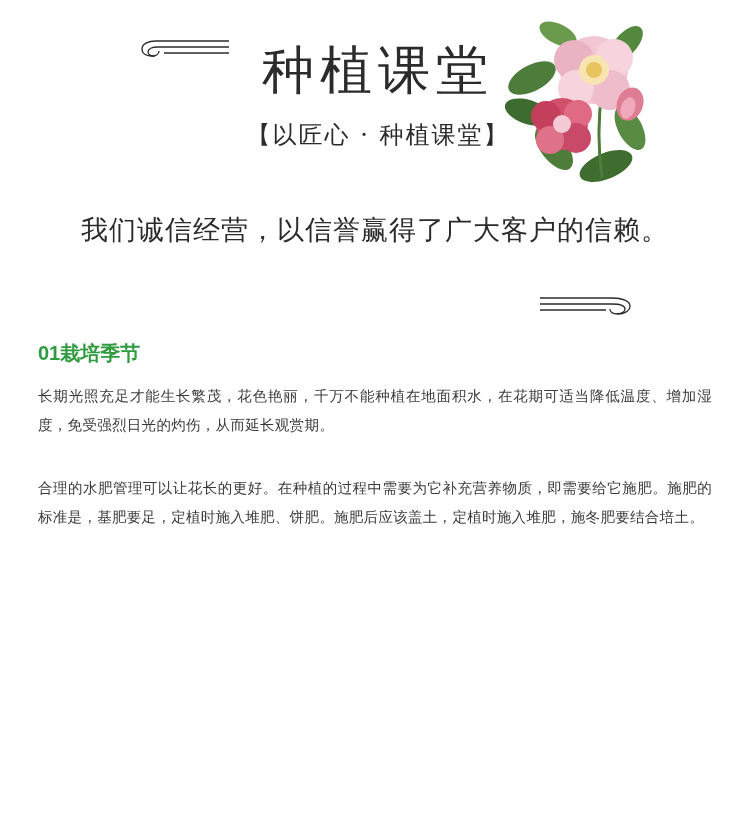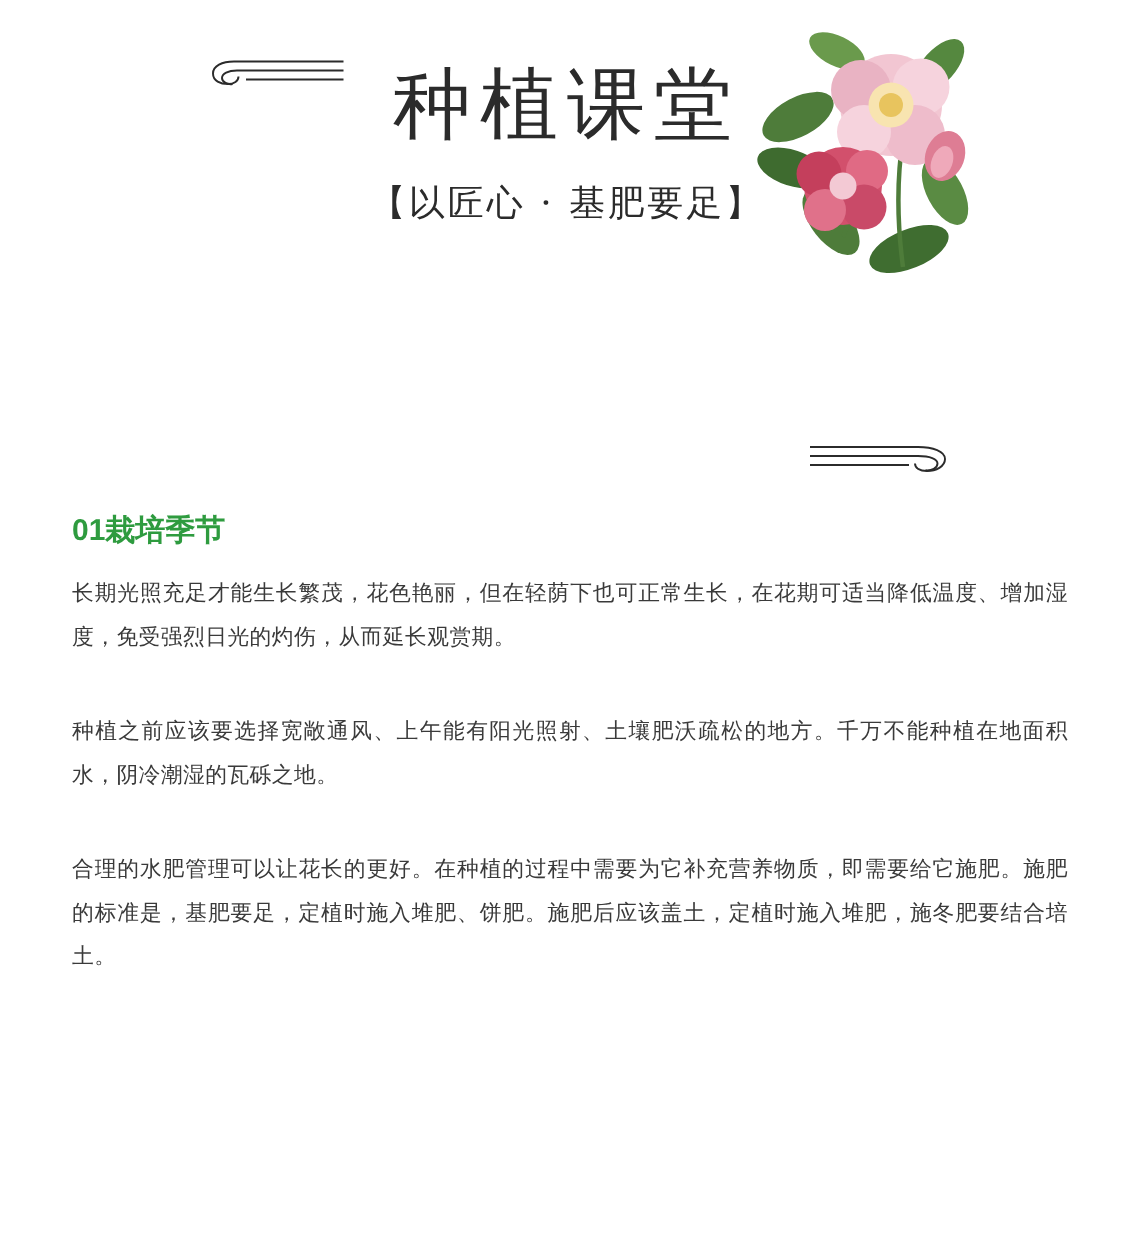--- a/index.html
+++ b/index.html
@@ -77,21 +77,21 @@
     width: 750px;
     text-align: center;
     font-family: "DejaVu Serif", "Liberation Serif", serif;
     font-size: 27px;
     letter-spacing: 1px;
     color: #2b2b2b;
   }
 
   
   .content {
-    padding: 70px 38px 0 48px;
+    padding: 70px 38px 0 38px;
   }
 
   .section { margin-bottom: 34px; }
 
   .section-title {
     font-size: 20px;
     font-weight: bold;
     color: #2e9b3f;
     margin: 0 0 14px 0;
     letter-spacing: 0px;
@@ -156,43 +156,43 @@
 
       <g>
         <ellipse cx="128" cy="96" rx="13" ry="17" fill="#de7d94" transform="rotate(20 128 96)"></ellipse>
         <ellipse cx="126" cy="100" rx="7" ry="11" fill="#efa9ba" transform="rotate(20 126 100)"></ellipse>
       </g>
     </svg>
   </div>
 
   <div class="title-block">
     <h1 class="main-title">种植课堂</h1>
-    <div class="sub-title">【以匠心 · 基肥要足】</div>
+    <div class="sub-title">【以匠心 · 种植课堂】</div>
   </div>
 
+  <div class="tagline">我们诚信经营，以信誉赢得了广大客户的信赖。</div>
 
   <div class="ornament ornament-mid">
     <svg width="120" height="34" viewBox="0 0 120 34" xmlns="http://www.w3.org/2000/svg">
       <g fill="none" stroke="#2b2b2b" stroke-width="1.3">
         <path d="M0 6 H72 C82 6 90 9 90 14 C90 19 84 22 78 22 C73 22 70 20 70 17"></path>
         <path d="M0 12 H72 C80 12 85 14 85 17 C85 20 81 22 77 21.5"></path>
         <path d="M0 18 H66"></path>
       </g>
     </svg>
   </div>
 </div>
 
 <div class="content">
 
   <div class="section">
     <h2 class="section-title">01栽培季节</h2>
-    <p class="section-body">长期光照充足才能生长繁茂，花色艳丽，但在轻荫下也可正常生长，在花期可适当降低温度、增加湿度，免受强烈日光的灼伤，从而延长观赏期。</p>
+    <p class="section-body">长期光照充足才能生长繁茂，花色艳丽，千万不能种植在地面积水，在花期可适当降低温度、增加湿度，免受强烈日光的灼伤，从而延长观赏期。</p>
   </div>
 
   <div class="section">
-    <p class="section-body">种植之前应该要选择宽敞通风、上午能有阳光照射、土壤肥沃疏松的地方。千万不能种植在地面积水，阴冷潮湿的瓦砾之地。</p>
   </div>
 
   <div class="section">
     <p class="section-body">合理的水肥管理可以让花长的更好。在种植的过程中需要为它补充营养物质，即需要给它施肥。施肥的标准是，基肥要足，定植时施入堆肥、饼肥。施肥后应该盖土，定植时施入堆肥，施冬肥要结合培土。</p>
   </div>
 
 </div>
 
 </body></html>

